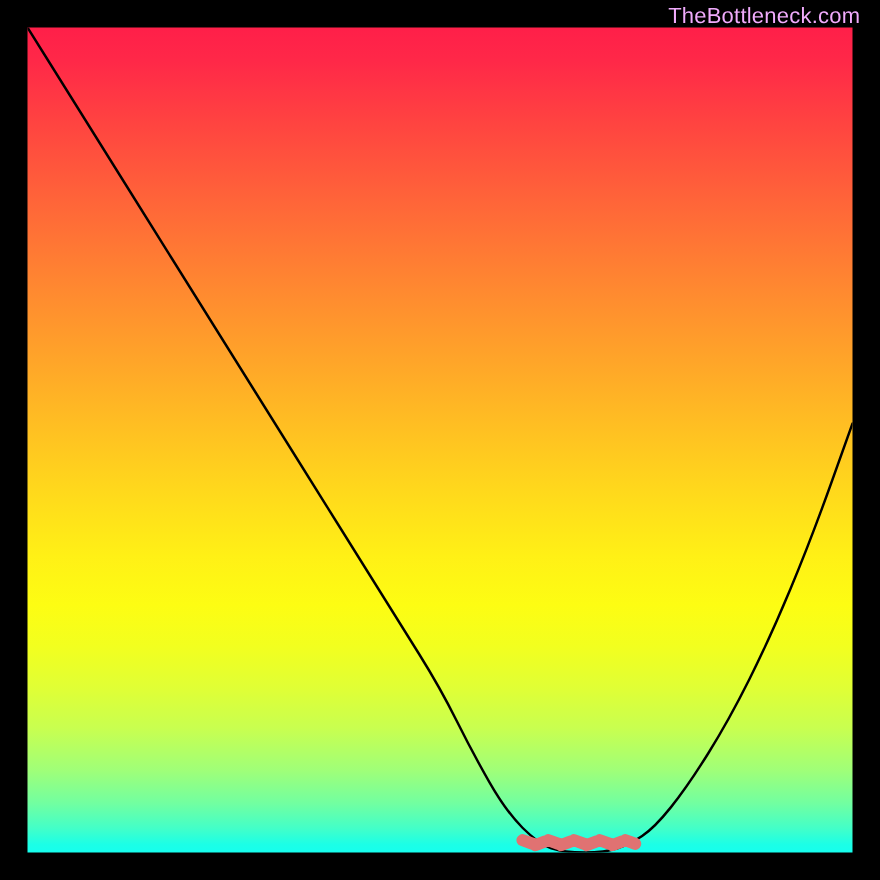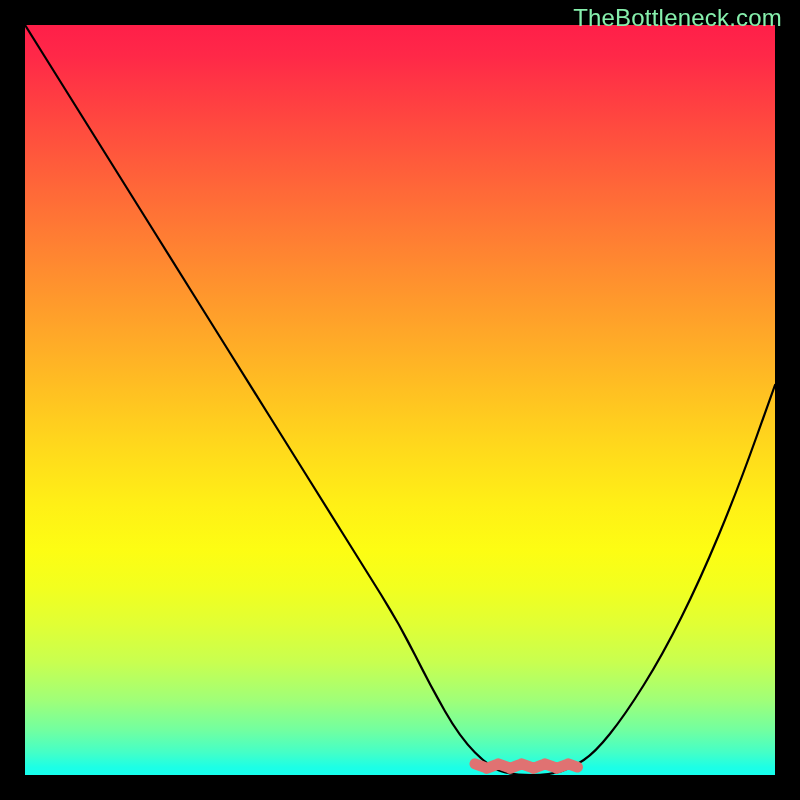--- a/index.html
+++ b/index.html
@@ -8,22 +8,22 @@
     width: 800px;
     height: 800px;
     background: #000;
     overflow: hidden;
     font-family: Arial, sans-serif;
   }
   .watermark {
     position: absolute;
     top: 4px;
     right: 18px;
-    color: #86efac;
-    font-size: 24px;
+    color: #f0abfc;
+    font-size: 20px;
     font-weight: 500;
     z-index: 10;
     letter-spacing: 0.2px;
     text-align: center;
   }
   .plot-area {
     position: absolute;
     left: 25px;
     top: 25px;
     width: 750px;

